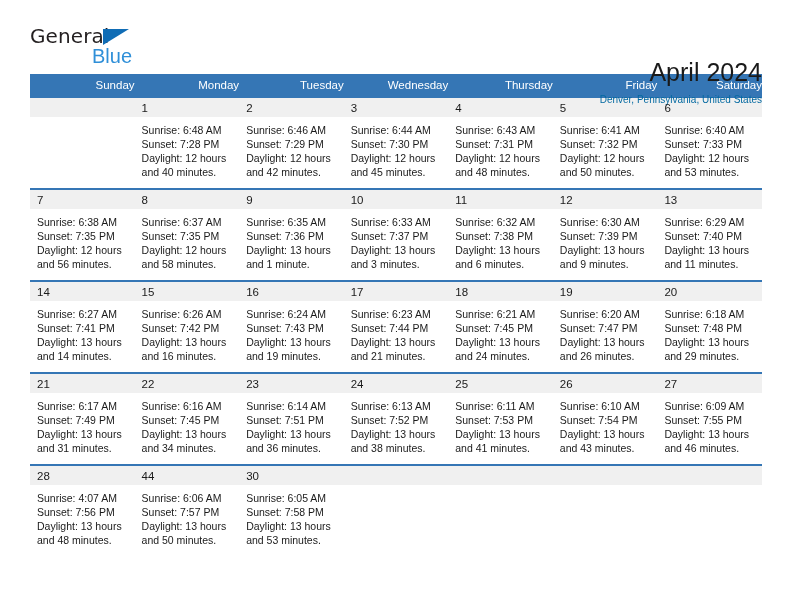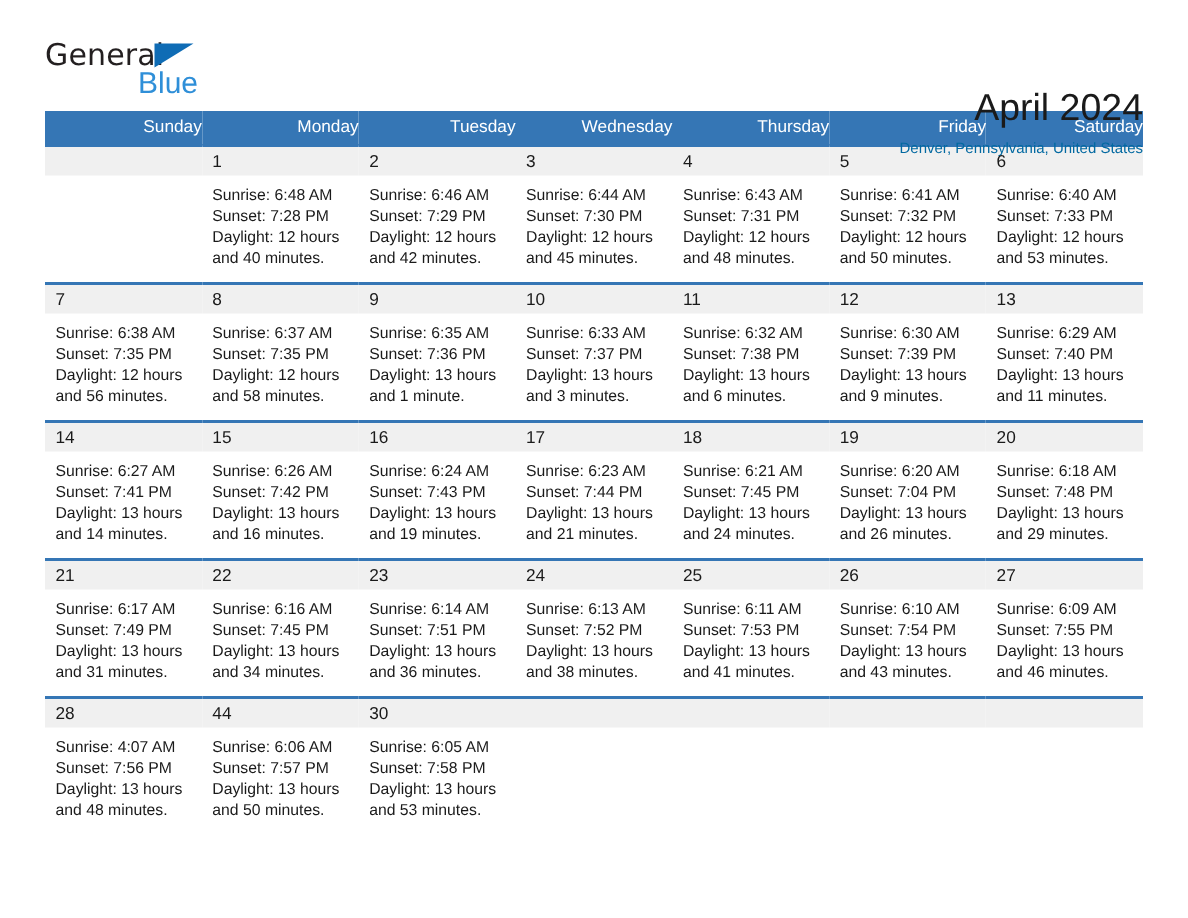--- a/index.html
+++ b/index.html
@@ -337,21 +337,21 @@
               <div>Sunrise: 6:21 AM</div>
               <div>Sunset: 7:45 PM</div>
               <div class="daylight">Daylight: 13 hours</div>
               <div class="daylight">and 24 minutes.</div>
             </div>
           </td>
           <td class="day-cell">
             <div class="daynum">19</div>
             <div class="cellbody">
               <div>Sunrise: 6:20 AM</div>
-              <div>Sunset: 7:04 PM</div>
+              <div>Sunset: 7:47 PM</div>
               <div class="daylight">Daylight: 13 hours</div>
               <div class="daylight">and 26 minutes.</div>
             </div>
           </td>
           <td class="day-cell">
             <div class="daynum">20</div>
             <div class="cellbody">
               <div>Sunrise: 6:18 AM</div>
               <div>Sunset: 7:48 PM</div>
               <div class="daylight">Daylight: 13 hours</div>

